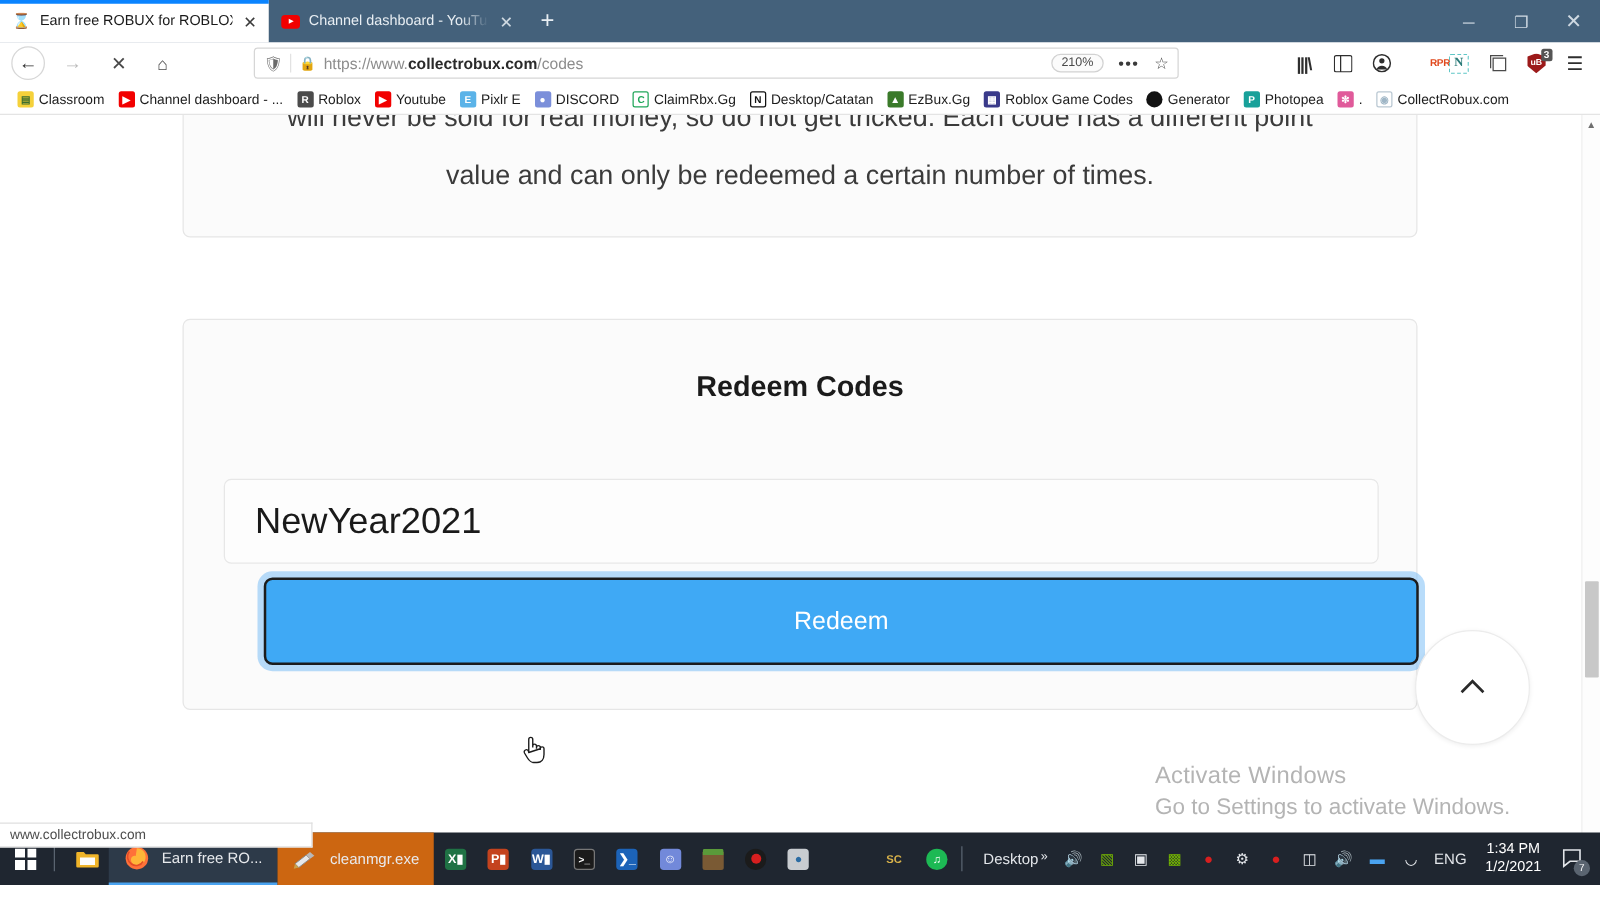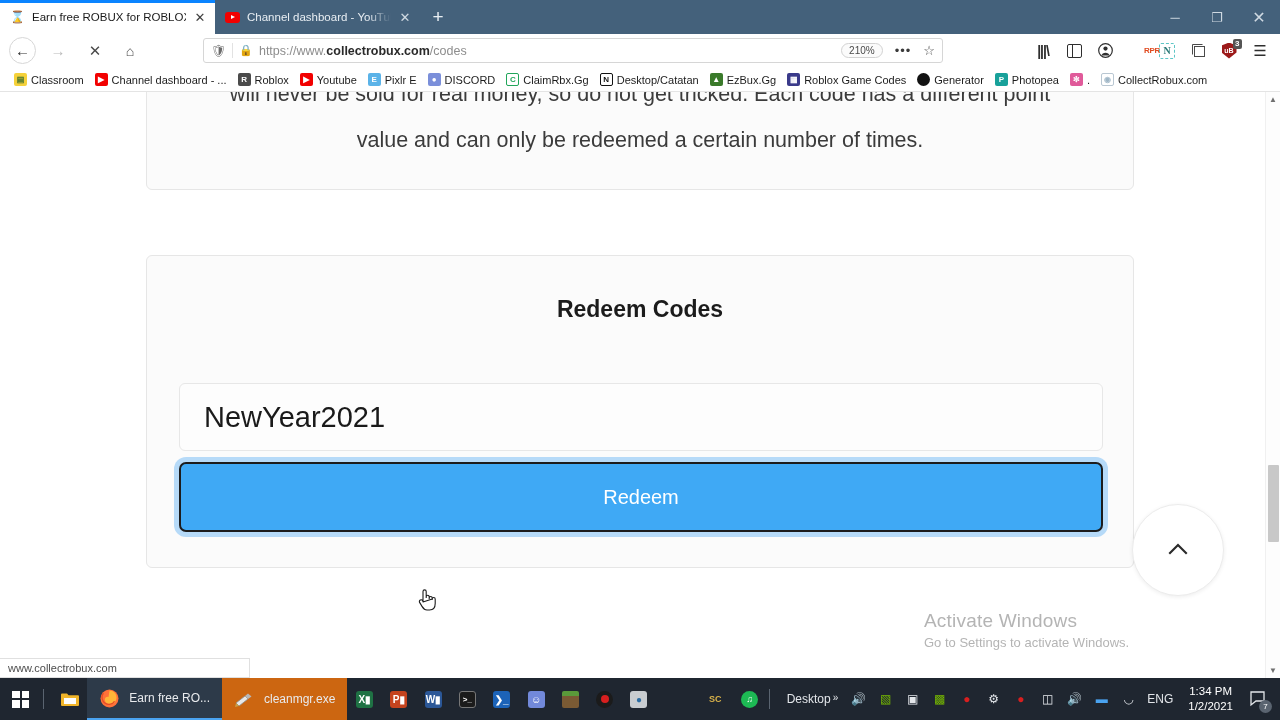--- a/index.html
+++ b/index.html
@@ -121,60 +121,60 @@
     width:988px; height:313px; margin-top:65px; padding:40px 32px 0;
   }
   .redeem-title {
     text-align:center; font-size:23px; font-weight:700; color:#1b1b1b; margin-bottom:60px;
   }
   .code-input {
     width:924px; height:68px; background:#fdfdfd; border:1px solid #e7e7e7;
     border-radius:6px; display:flex; align-items:center; padding-left:24px;
     font-size:29px; color:#1a1a1a;
   }
-  .redeem-btn-wrap { margin-top:11px; }
+  .redeem-btn-wrap { margin-top:11px;margin-left:32px; }
   .redeem-btn {
     width:924px; height:70px; background:#3fa9f5; border:2px solid #1c1c1c;
     border-radius:7px; color:#ffffff; font-size:20px; font-weight:400;
     display:flex; align-items:center; justify-content:center;
     box-shadow:0 0 0 5px rgba(126,192,245,0.55);
     position:relative;
   }
   .scrolltop {
     position:absolute; right:56px; top:412px; width:92px; height:92px;
     border-radius:50%; background:#ffffff; border:1px solid #ececec;
     display:flex; align-items:center; justify-content:center;
     box-shadow:0 1px 4px rgba(0,0,0,.07);
   }
   .scrolltop svg { width:30px; height:30px; }
   .activate {
     position:absolute; right:56px; top:518px; width:300px; text-align:left;
     color:#b4b4b4;
   }
   .activate .a1 { font-size:19px; letter-spacing:.2px; }
-  .activate .a2 { font-size:13px; margin-top:3px; }
+  .activate .a2 { font-size:18px; margin-top:3px; }
 
   .cursor { position:absolute; left:415px; top:494px; width:24px; height:28px; pointer-events:none;}
 
   
   .sb-track { position:absolute; right:0; top:92px; width:15px; height:586px; background:#fdfdfd; border-left:1px solid #f0f0f0;}
   .sb-arrow { height:15px; display:flex; align-items:center; justify-content:center; color:#6f6f6f; font-size:8px;}
   .sb-thumb { position:absolute; left:2px; width:11px; top:373px; height:77px; background:#c8c8c8; border-radius:1px;}
 
   
   .statusbar {
     position:absolute; left:0; bottom:42px; height:20px; min-width:250px;
     background:#ffffff; border:1px solid #e0e0e0; border-left:none;
     display:flex; align-items:center; padding:0 8px; font-size:11px; color:#4d4d4d;
     z-index:5;
   }
 
   
   .taskbar {
-    position:absolute; left:0; bottom:0; width:1280px; height:42px;
+    position:absolute; left:0; bottom:12px; width:1280px; height:42px;
     background:#1f2630; display:flex; align-items:center;
   }
   .tb-start { width:48px; height:42px; display:flex; align-items:center; justify-content:center;}
   .win-logo { width:17px; height:17px; display:grid; grid-template-columns:1fr 1fr; grid-template-rows:1fr 1fr; gap:2px;}
   .win-logo i { background:#ffffff; display:block;}
   .tb-divider { width:1px; height:20px; background:#5a6470; margin:0 9px 0 2px;}
   .tb-icon { width:40px; height:42px; display:flex; align-items:center; justify-content:center;}
   .tb-task {
     height:42px; display:flex; align-items:center; gap:9px; padding:0 12px;
     color:#e8eaed; font-size:12px; white-space:nowrap;

